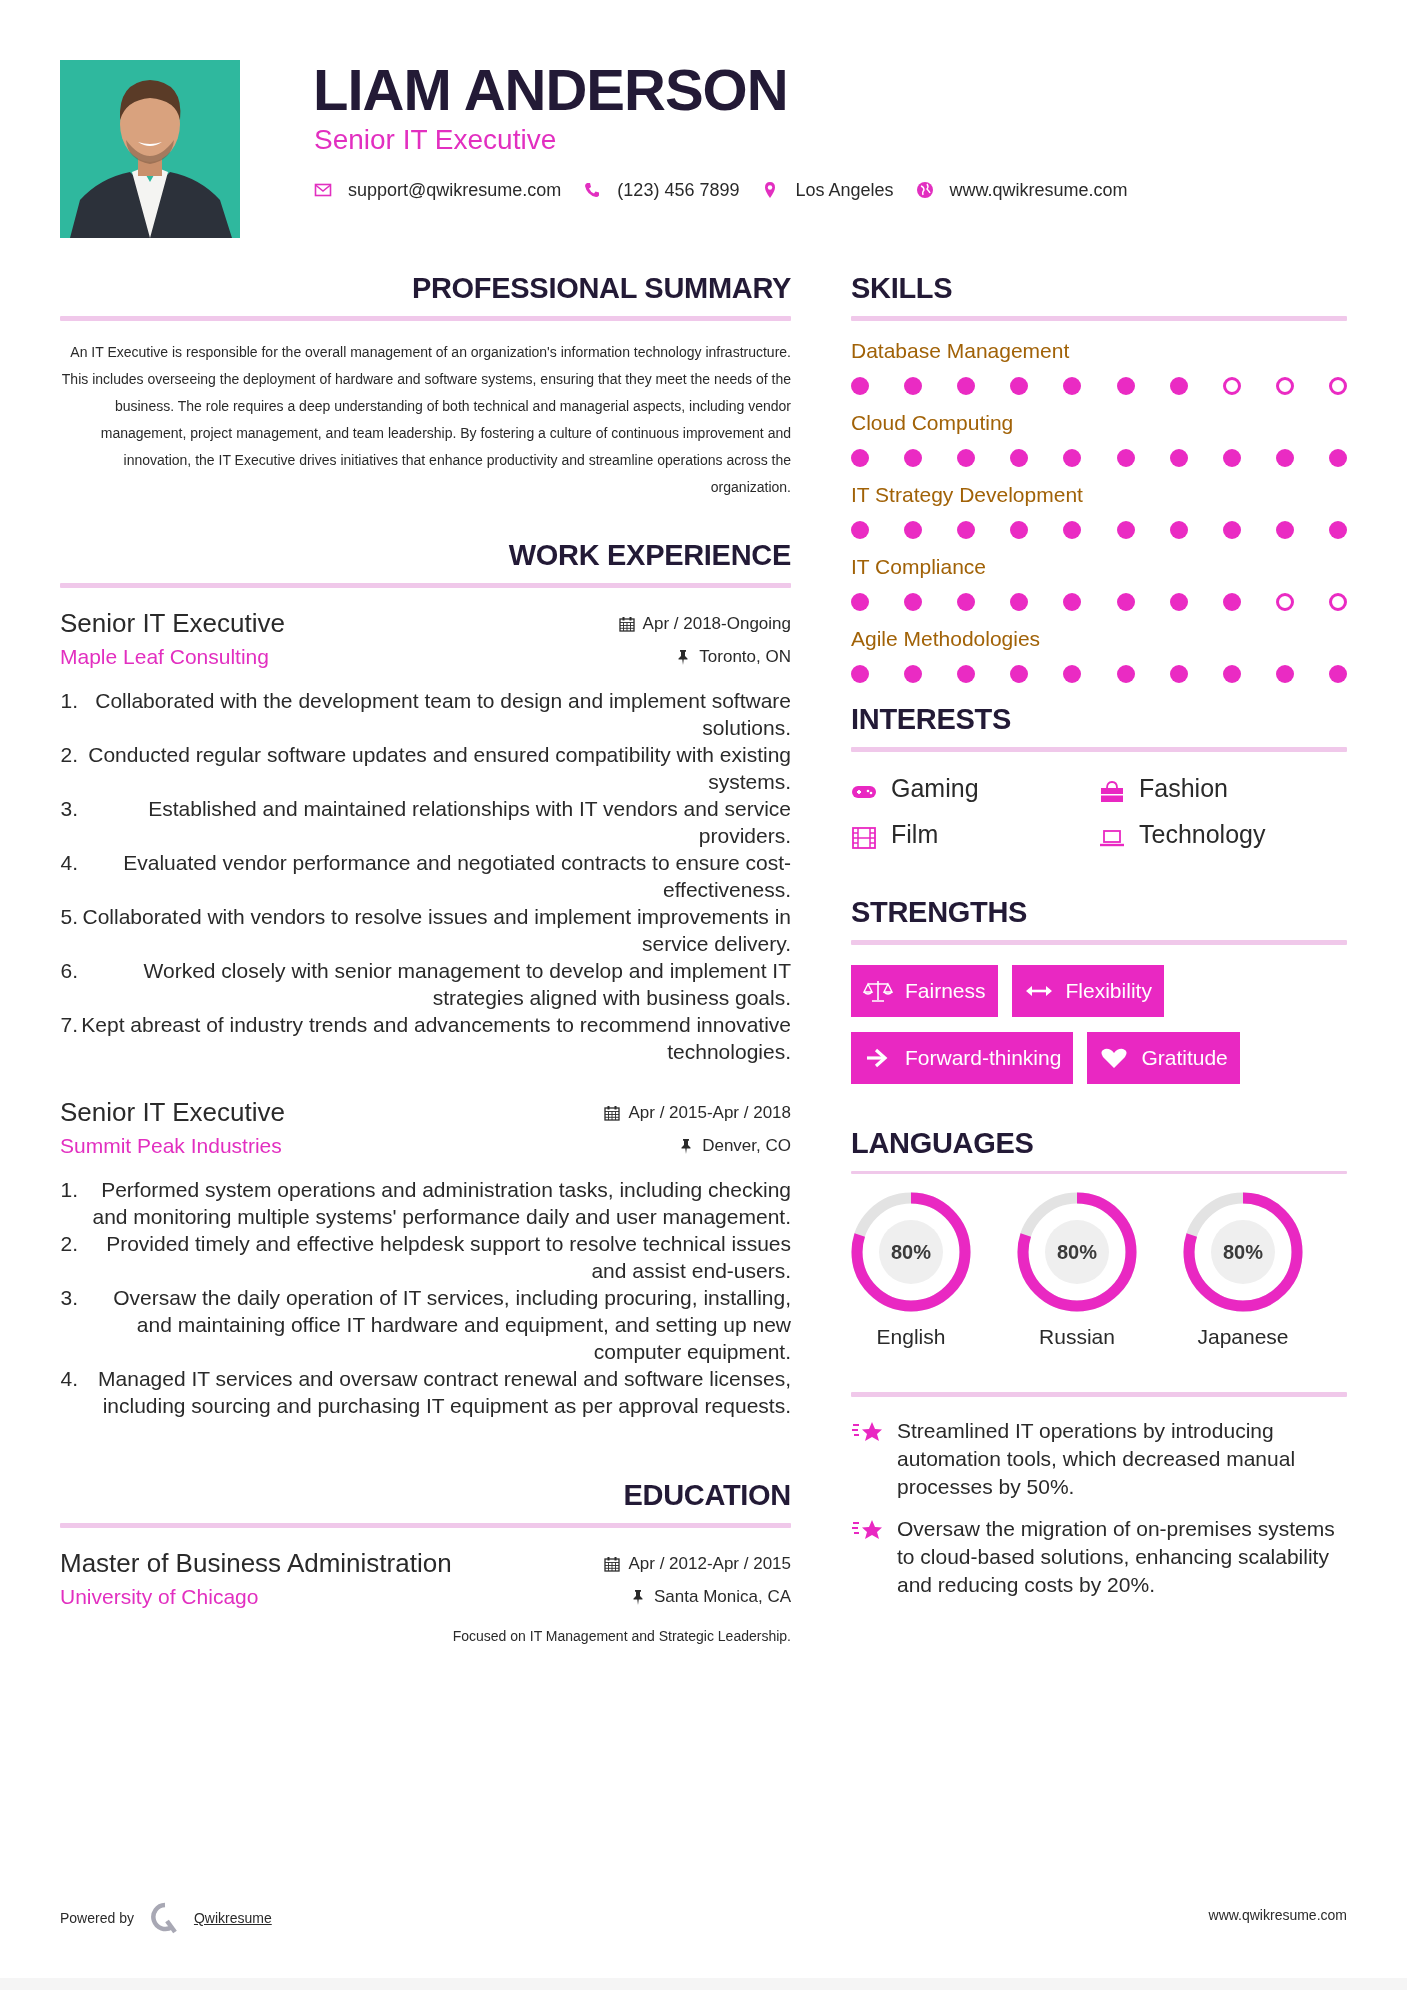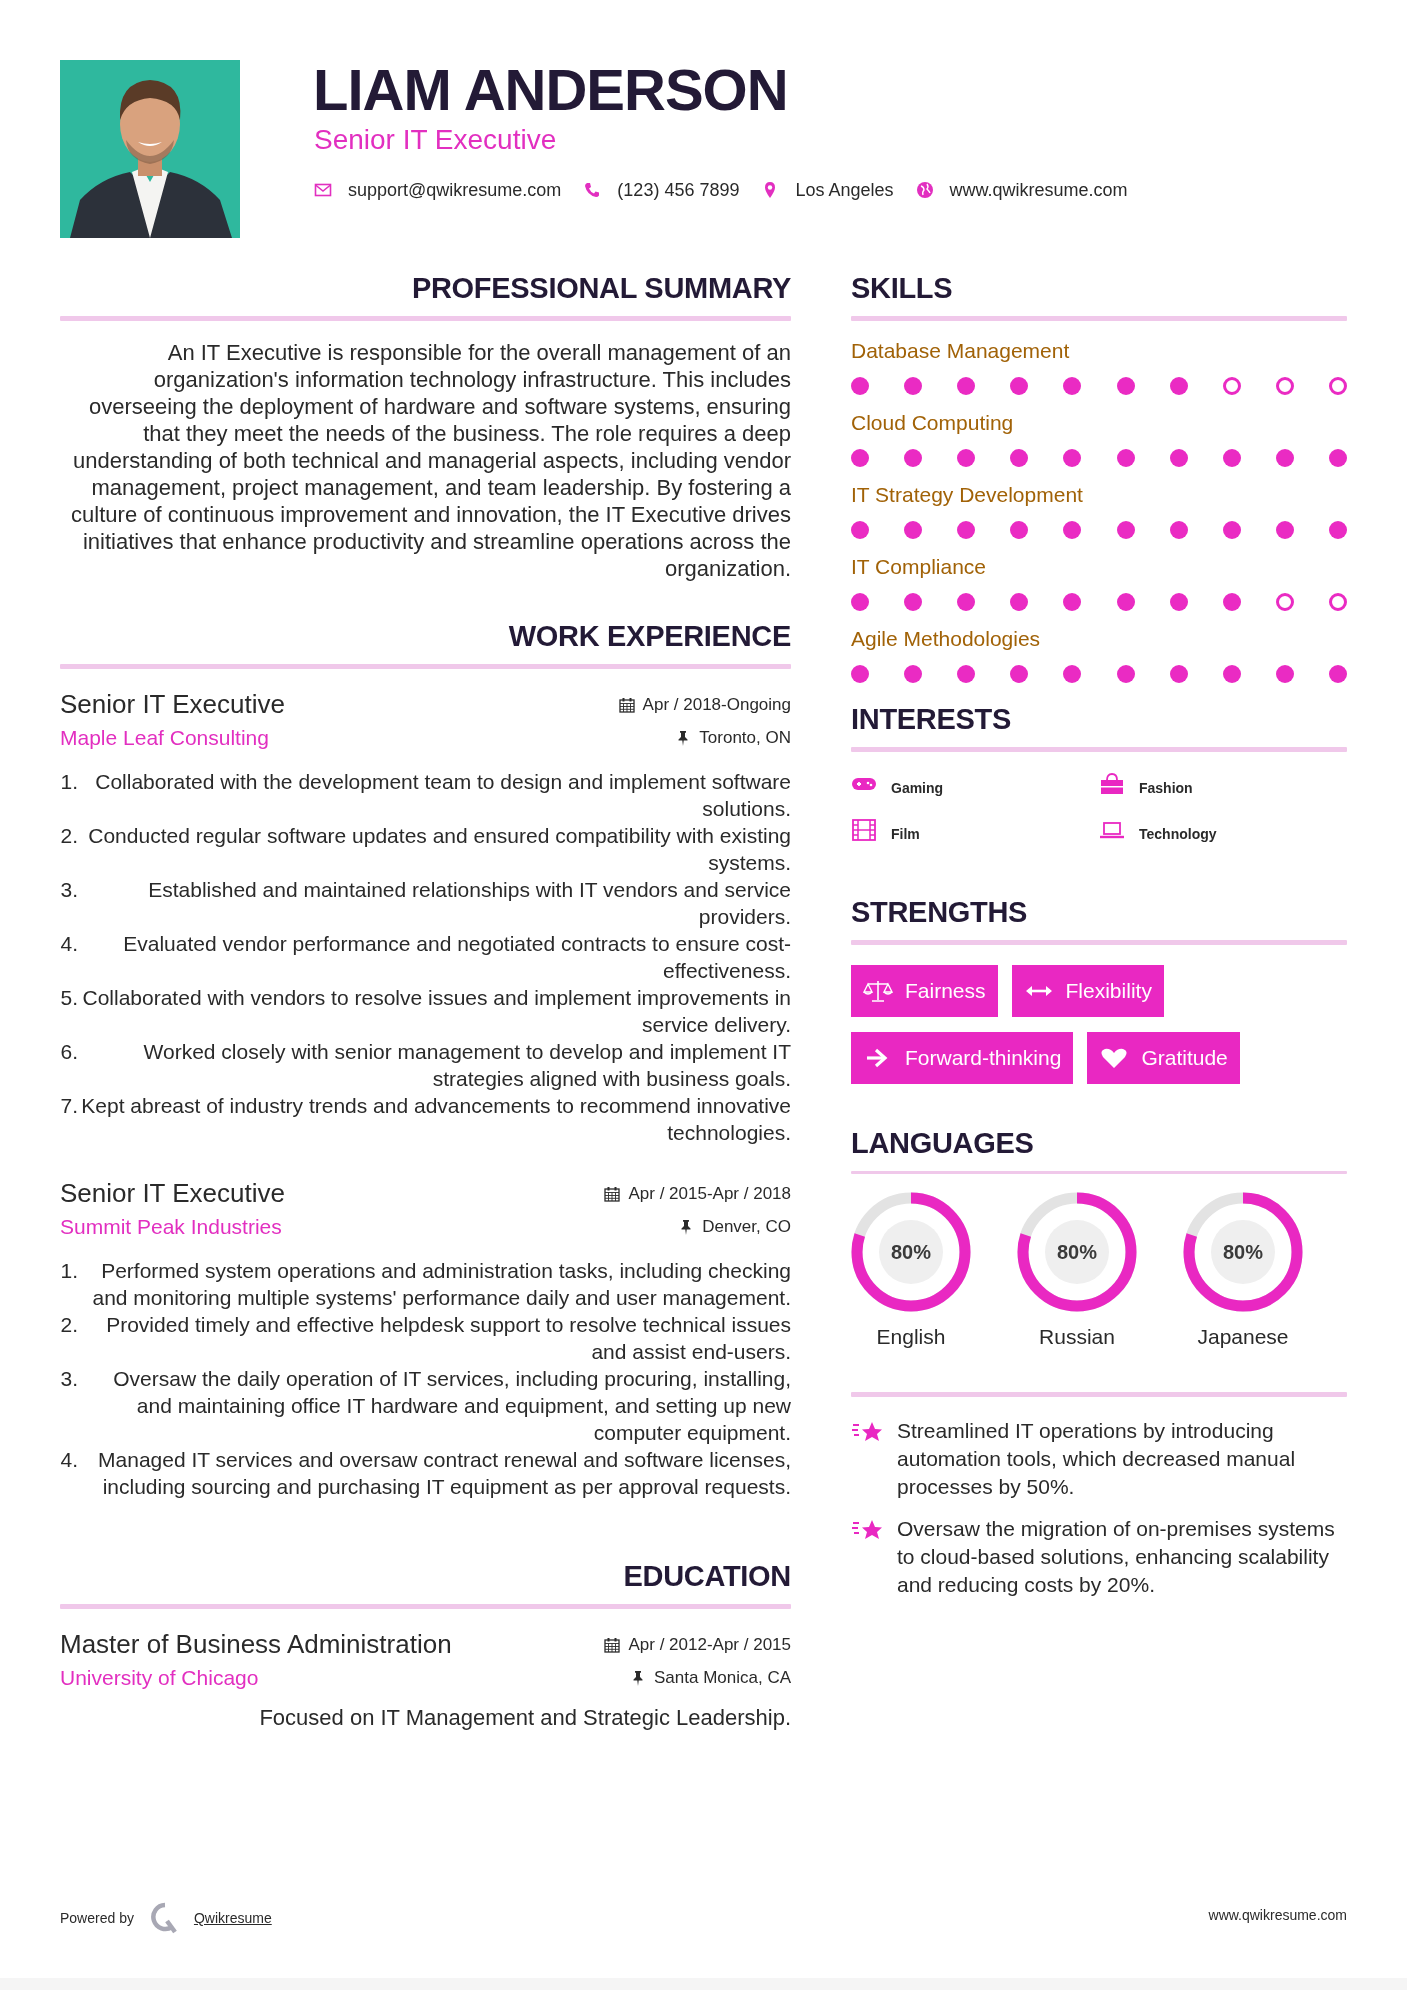--- a/index.html
+++ b/index.html
@@ -18,21 +18,21 @@
   .contacts .c-icon { width: 18px; height: 18px; margin-right: 16px; display: inline-flex; align-items: center; justify-content: center; }
   .contacts .c-icon svg { width: 18px; height: 18px; }
 
   
   .col-left { position: absolute; left: 60px; top: 270px; width: 731px; text-align: right; }
   .col-right { position: absolute; left: 851px; top: 270px; width: 496px; }
 
   .sec-title { font-size: 29px; font-weight: 700; color: #231a36; line-height: 36px; letter-spacing: -0.3px; }
   .sec-rule { height: 5px; background: #f0c8ea; margin-top: 10px; border-radius: 1px; }
 
-  .summary { margin-top: 18px; font-size: 22px; line-height: 27px; color: #2a2a2a; }
+  .summary { margin-top: 18px; font-size: 14px; line-height: 27px; color: #2a2a2a; }
 
   .job { position: relative; }
   .job-head { display: flex; justify-content: space-between; align-items: baseline; }
   .job-title { font-size: 26px; color: #2a2a2a; line-height: 34px; }
   .job-meta { font-size: 17px; color: #2a2a2a; display: flex; align-items: center; white-space: nowrap; }
   .job-meta svg { width: 16px; height: 16px; margin-right: 8px; }
   .job-sub { display: flex; justify-content: space-between; align-items: center; margin-top: 3px; }
   .company { font-size: 21px; color: #e22fc0; line-height: 28px; }
   .job-list { list-style: none; margin-top: 16px; font-size: 21px; line-height: 27px; color: #2a2a2a; }
   .job-list li { display: flex; }
@@ -40,21 +40,21 @@
 
   
   .skill { margin-top: 0; }
   .skill-name { font-size: 21px; line-height: 28px; color: #a16207; }
   .dots { display: flex; justify-content: space-between; margin-top: 12px; margin-bottom: 14px; }
   .dot { width: 18px; height: 18px; border-radius: 50%; background: #ea2bc3; }
   .dot.empty { background: #ffffff; border: 3px solid #ea2bc3; }
 
   
   .interests { display: grid; grid-template-columns: 248px 248px; row-gap: 14px; margin-top: 20px; }
-  .interest { display: flex; align-items: flex-start; font-size: 14px; line-height: 32px; color: #2a2a2a; font-weight: bold; }
+  .interest { display: flex; align-items: flex-end; font-size: 25px; line-height: 32px; color: #2a2a2a; }
   .interest svg { width: 26px; height: 24px; margin-right: 14px; }
 
   
   .strengths { display: flex; flex-wrap: wrap; margin-top: 20px; width: 496px; }
   .tag { display: flex; align-items: center; height: 52px; padding: 0 12px 0 12px; background: #e928c2; color: #ffffff; font-size: 21px; margin-right: 14px; margin-bottom: 15px; }
   .tag svg { width: 30px; height: 24px; margin-right: 12px; }
 
   
   .langs { display: flex; margin-top: 18px; }
   .lang { width: 120px; margin-right: 46px; display: flex; flex-direction: column; align-items: center; }

